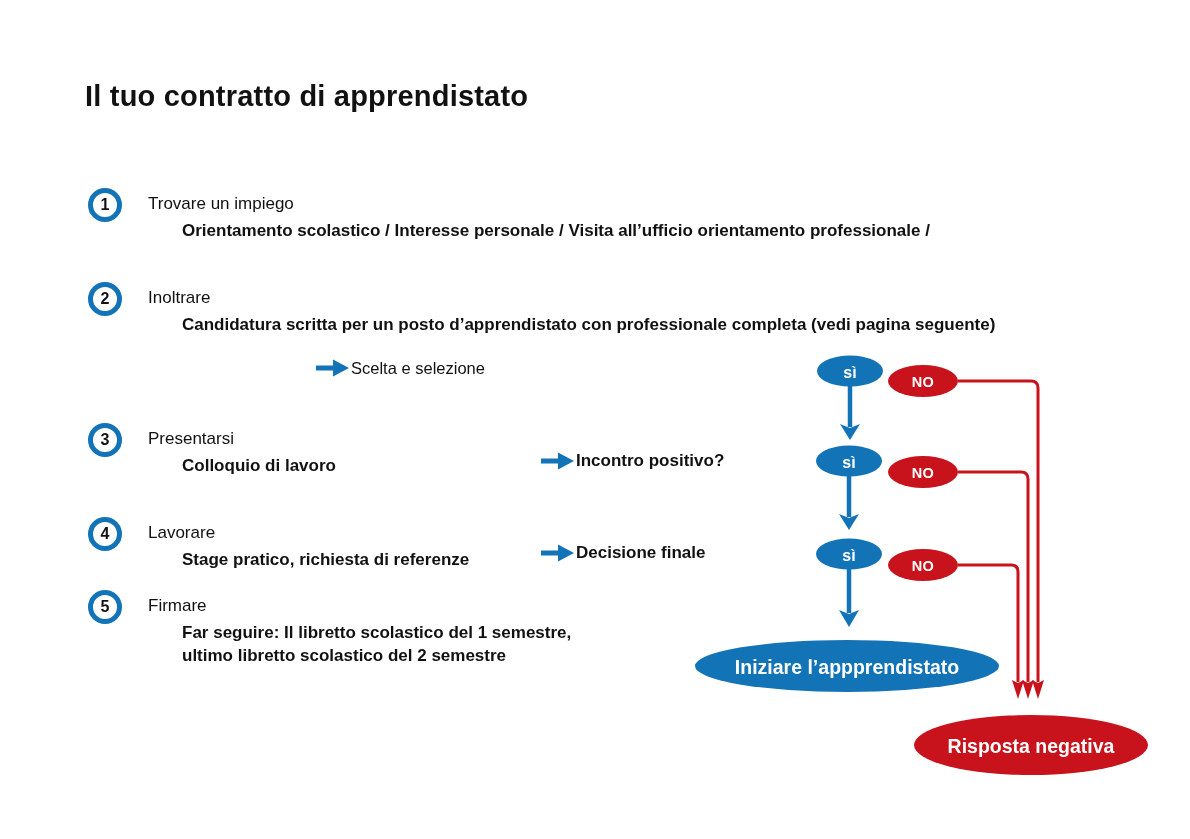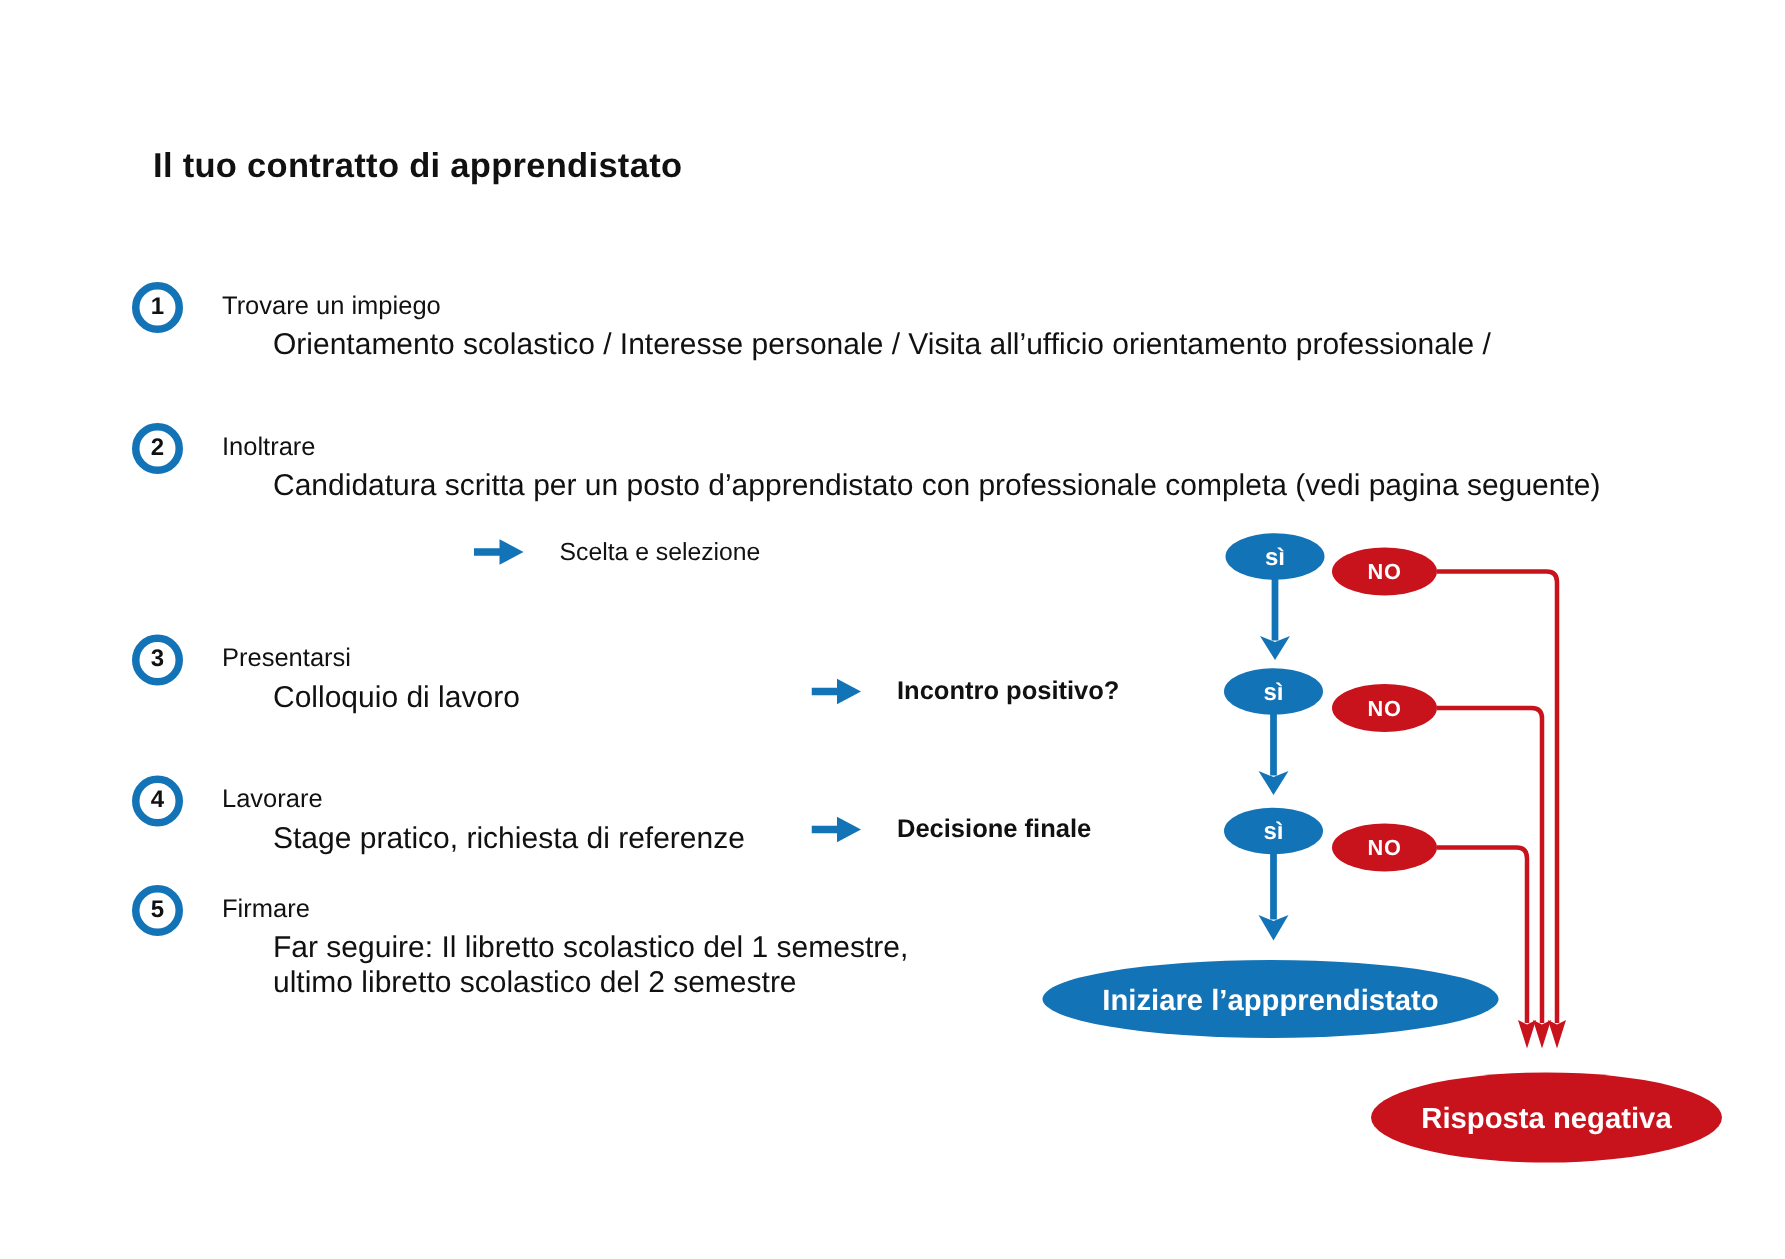--- a/index.html
+++ b/index.html
@@ -8,22 +8,22 @@
     position: relative;
     width: 1190px;
     height: 839px;
     background: #ffffff;
     overflow: hidden;
   }
   .page-title {
     position: absolute;
     left: 85px;
     top: 80px;
-    margin: 17px;
-    font-size: 23px;
+    margin: 0;
+    font-size: 29px;
     font-weight: bold;
     letter-spacing: 0.2px;
     color: #111111;
   }
   .step { position: absolute; left: 88px; }
   .step-circle {
     position: absolute;
     left: 0; top: 0;
     width: 24px; height: 24px;
     border: 5px solid #1373B7;
@@ -34,29 +34,30 @@
   }
   .step-label {
     position: absolute;
     left: 60px; top: 6px;
     font-size: 17px; font-weight: normal;
     white-space: nowrap;
   }
   .step-desc {
     position: absolute;
     left: 94px; top: 31px;
-    font-size: 20px;
+    font-size: 17px;
     line-height: 23px;
     white-space: nowrap;
+    font-weight: bold;
   }
   .flow-row {
     position: absolute;
     display: flex;
     align-items: center;
-    gap: 24px;
+    gap: 2px;
     height: 22px;
     white-space: nowrap;
   }
   .flow-row .label { font-size: 16.5px; }
   .flow-row .label.bold { font-weight: bold; font-size: 17px; }
   .arrow-icon { display: block; }
   .overlay {
     position: absolute;
     left: 0; top: 0;
   }

